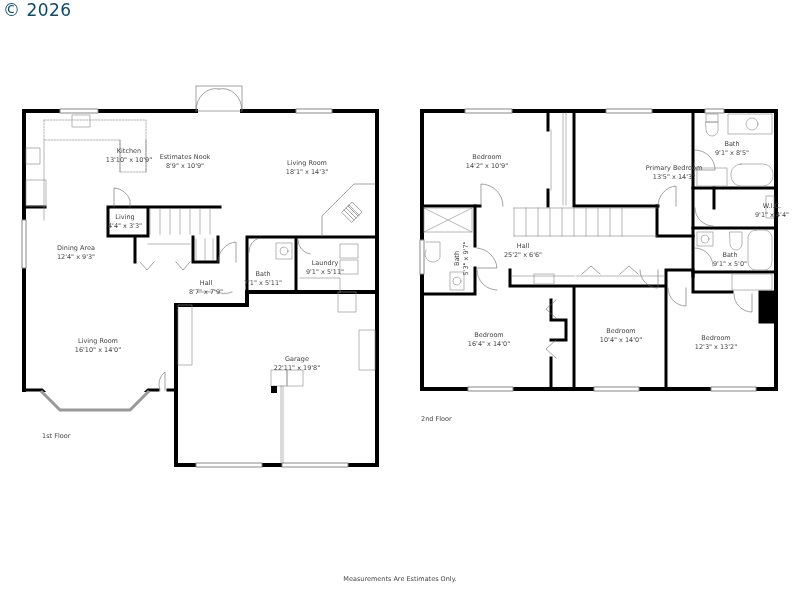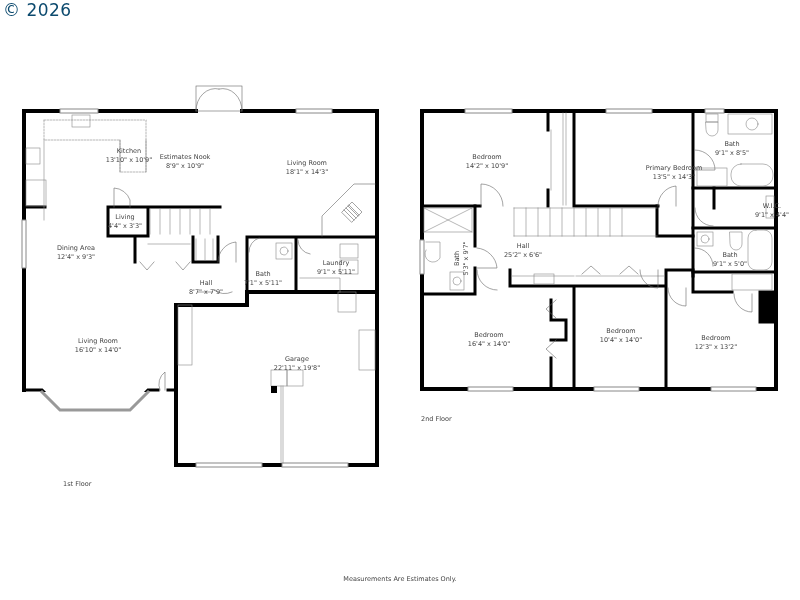--- a/index.html
+++ b/index.html
@@ -203,33 +203,33 @@
     <span class="d">12'4" x 9'3"</span>
   </div>
 <div class="lbl" style="left:206px;top:279px;">
     <span class="n">Hall</span>
     <span class="d">8'7" x 7'9"</span>
   </div>
 <div class="lbl" style="left:263px;top:270px;">
     <span class="n">Bath</span>
     <span class="d">7'1" x 5'11"</span>
   </div>
-<div class="lbl" style="left:325px;top:259px;margin-left:11px;">
+<div class="lbl" style="left:325px;top:259px;">
     <span class="n">Laundry</span>
     <span class="d">9'1" x 5'11"</span>
   </div>
 <div class="lbl" style="left:98px;top:337px;">
     <span class="n">Living Room</span>
     <span class="d">16'10" x 14'0"</span>
   </div>
 <div class="lbl" style="left:297px;top:327px;margin-top:28px;">
     <span class="n">Garage</span>
     <span class="d">22'11" x 19'8"</span>
   </div>
-<div class="floor-label" style="left:63px;top:432px;margin-top:48px;">1st Floor</div>
+<div class="floor-label" style="left:42px;top:432px;">1st Floor</div>
 
 <div class="lbl" style="left:487px;top:153px;">
     <span class="n">Bedroom</span>
     <span class="d">14'2" x 10'9"</span>
   </div>
 <div class="lbl" style="left:674px;top:164px;">
     <span class="n">Primary Bedroom</span>
     <span class="d">13'5" x 14'3"</span>
   </div>
 <div class="lbl" style="left:732px;top:140px;">

